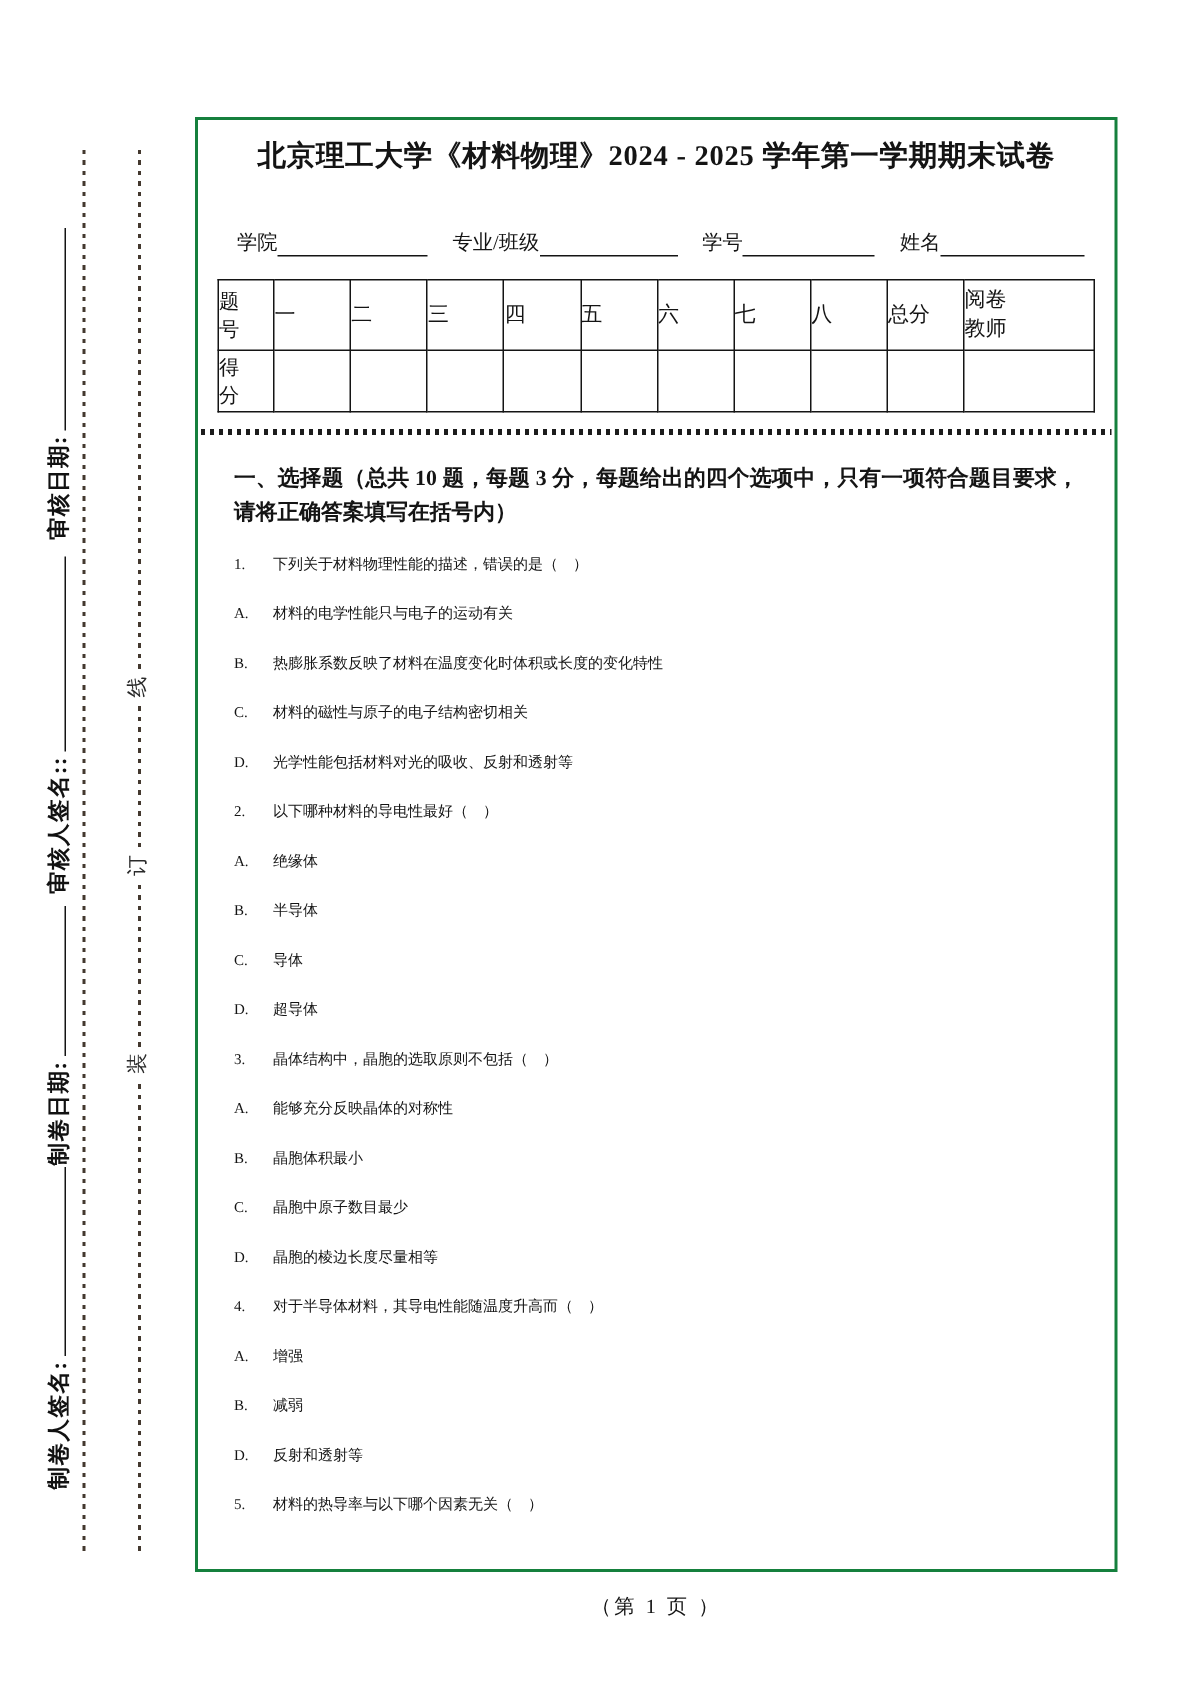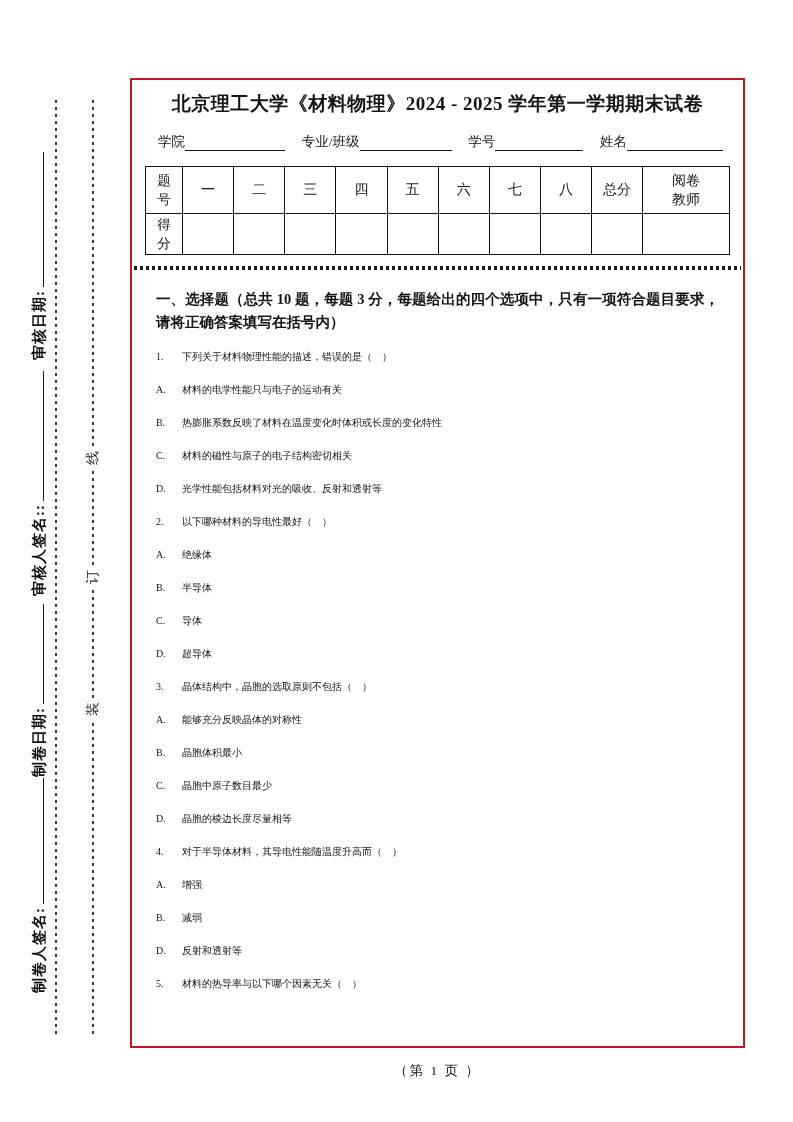--- a/index.html
+++ b/index.html
@@ -25,30 +25,30 @@
     position:absolute;left:26px;transform-origin:0 0;transform:rotate(-90deg);
     white-space:nowrap;font-weight:bold;font-size:15px;height:24px;line-height:24px;
     letter-spacing:1px;color:#111;
   }
   .v-item.i0{top:360px;} .v-item.i1{top:596px;} .v-item.i2{top:777px;} .v-item.i3{top:993px;}
   .vblank{display:inline-block;border-bottom:1.5px solid #141414;height:17px;margin-left:3px;vertical-align:baseline;}
   .vb0{width:135px;} .vb1{width:130px;} .vb2{width:100px;} .vb3{width:126px;}
   
   .main-box{
     position:absolute;left:130px;top:78px;width:615px;height:970px;
-    border:2px solid #b91c1c;box-sizing:border-box;background:#fff;
+    border:2px solid #15803d;box-sizing:border-box;background:#fff;
   }
   .title{margin-top:11px;text-align:center;font-size:19px;font-weight:bold;letter-spacing:0.5px;}
   .form-row{display:flex;justify-content:space-between;margin:16px 20px 0 26px;font-size:13.5px;}
-  .ffield{display:flex;align-items:flex-end;white-space:nowrap;}
+  .ffield{display:flex;align-items:flex-end;white-space:nowrap;margin-top:20px;}
   .fblank{display:inline-block;border-bottom:1.2px solid #141414;height:15px;}
   .fb0{width:100px;} .fb1{width:92px;} .fb2{width:88px;} .fb3{width:96px;}
   table.score{
     border-collapse:collapse;margin:15px auto 0;width:calc(100% - 26px);
-    font-size:14px;text-align:center;table-layout:fixed;
+    font-size:14px;text-align:left;table-layout:fixed;
   }
   table.score td{border:1.2px solid #141414;padding:0;overflow:hidden;}
   tr.r1 td{height:46px;} tr.r2 td{height:40px;}
   td.headcol{width:36px;font-size:13.5px;}
   td.w-zf{width:50px;} td.w-yj{width:86px;}
   .wrap1{display:inline-block;width:1.1em;word-break:break-all;line-height:19px;}
   .wrap2{display:inline-block;width:2.2em;word-break:break-all;line-height:19px;}
   .dotsep{
     height:4px;margin:11px 2px 0 2px;
     background:repeating-linear-gradient(to right,#1c1c1c 0 3px,transparent 3px 6px);

